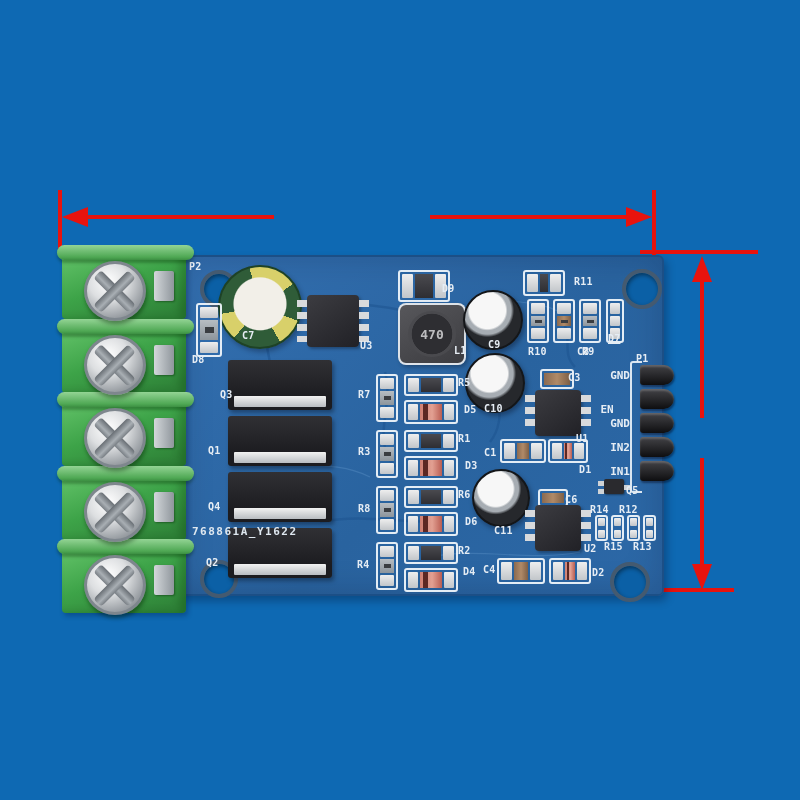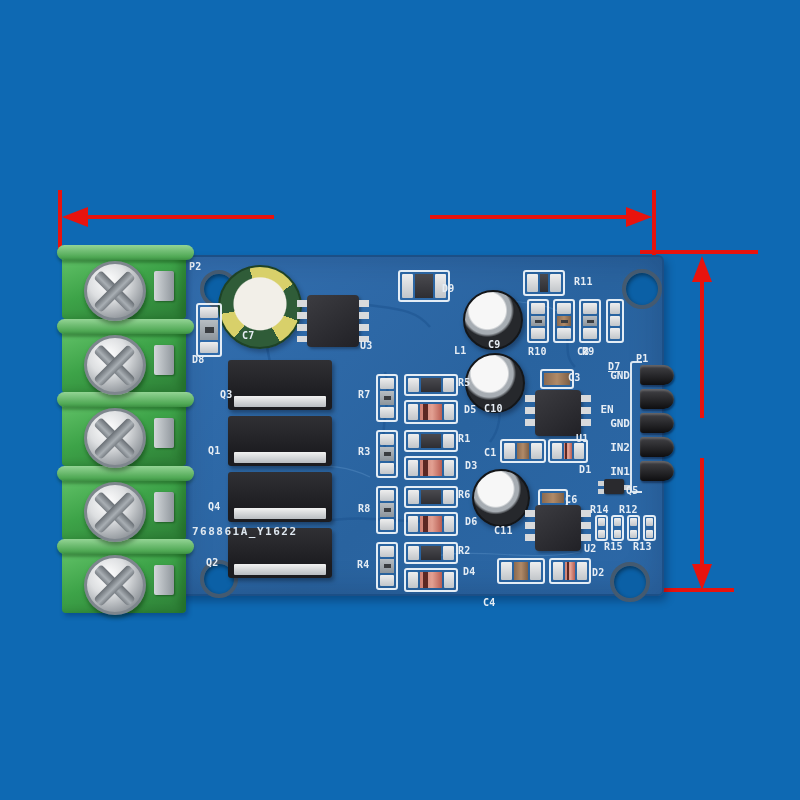--- a/index.html
+++ b/index.html
@@ -148,20 +148,23 @@
         <b class="body"></b>
         <i class="pad"></i>
       </div>
 
     <div class="soic" style="left:127px;top:38px;width:52px;height:52px;"></div>
     <div class="outline res-h" style="left:218px;top:13px;width:52px;height:32px;">
       <i class="pad"></i>
         <b class="body"></b>
         <i class="pad"></i>
       </div>
+    <div class="inductor" style="left:218px;top:46px;width:64px;height:58px;">
+      <div class="coil">470</div>
+      </div>
 
     <div class="cap-black" style="left:283px;top:33px;width:56px;height:56px;"></div>
     <div class="cap-black" style="left:285px;top:96px;width:56px;height:56px;"></div>
     <div class="cap-black" style="left:292px;top:212px;width:54px;height:54px;"></div>
 
     <div class="outline res-h" style="left:343px;top:13px;width:42px;height:26px;">
       <i class="pad"></i>
         <b class="body"></b>
         <i class="pad"></i>
       </div>
@@ -321,21 +324,21 @@
         <span class="silk-label" style="left: 180px; top: 83px;">U3</span>
         <span class="silk-label" style="left: 262px; top: 26px;">D9</span>
         <span class="silk-label" style="left: 274px; top: 88px;">L1</span>
         <span class="silk-label" style="left: 308px; top: 82px;">C9</span>
         <span class="silk-label" style="left: 304px; top: 146px;">C10</span>
         <span class="silk-label" style="left: 314px; top: 268px;">C11</span>
         <span class="silk-label" style="left: 394px; top: 19px;">R11</span>
         <span class="silk-label" style="left: 348px; top: 89px;">R10</span>
         <span class="silk-label" style="left: 377px; top: 89px; margin-left: 20px;">C8</span>
         <span class="silk-label" style="left: 402px; top: 89px;">R9</span>
-        <span class="silk-label" style="left: 428px; top: 104px; text-decoration: underline;">D7</span>
+        <span class="silk-label" style="left: 428px; top: 76px; text-decoration: underline;">D7</span>
         <span class="silk-label" style="left: 456px; top: 96px;">P1</span>
         <span class="silk-label" style="left: 40px; top: 132px;">Q3</span>
         <span class="silk-label" style="left: 28px; top: 188px;">Q1</span>
         <span class="silk-label" style="left: 28px; top: 244px;">Q4</span>
         <span class="silk-label" style="left: 26px; top: 300px;">Q2</span>
         <span class="silk-label" style="left: 178px; top: 132px;">R7</span>
         <span class="silk-label" style="left: 178px; top: 189px;">R3</span>
         <span class="silk-label" style="left: 178px; top: 246px;">R8</span>
         <span class="silk-label" style="left: 177px; top: 302px;">R4</span>
         <span class="silk-label" style="left: 278px; top: 120px;">R5</span>
@@ -351,21 +354,21 @@
         <span class="silk-label" style="left: 388px; top: 115px;">C3</span>
         <span class="silk-label" style="left: 396px; top: 176px;">U1</span>
         <span class="silk-label" style="left: 385px; top: 237px;">C6</span>
         <span class="silk-label" style="left: 446px; top: 228px;">Q5</span>
         <span class="silk-label" style="left: 410px; top: 247px;">R14</span>
         <span class="silk-label" style="left: 439px; top: 247px;">R12</span>
         <span class="silk-label" style="left: 424px; top: 284px;">R15</span>
         <span class="silk-label" style="left: 453px; top: 284px;">R13</span>
         <span class="silk-label" style="left: 404px; top: 286px;">U2</span>
         <span class="silk-label" style="left: 412px; top: 310px;">D2</span>
-        <span class="silk-label" style="left: 303px; top: 307px; margin-top: 33px;">C4</span>
+        <span class="silk-label" style="left: 303px; top: 307px;">C4</span>
         <span class="pin-label" style="top: 112px;">GND</span>
         <span class="pin-label" style="top: 146px; text-align: center;">EN</span>
         <span class="pin-label" style="top: 160px;">GND</span>
         <span class="pin-label" style="top: 184px;">IN2</span>
         <span class="pin-label" style="top: 208px;">IN1</span>
       </div>
   </div>
 
   <div class="terminal-block" id="terminal-block">
       <div class="term" style="top: 0px;">

